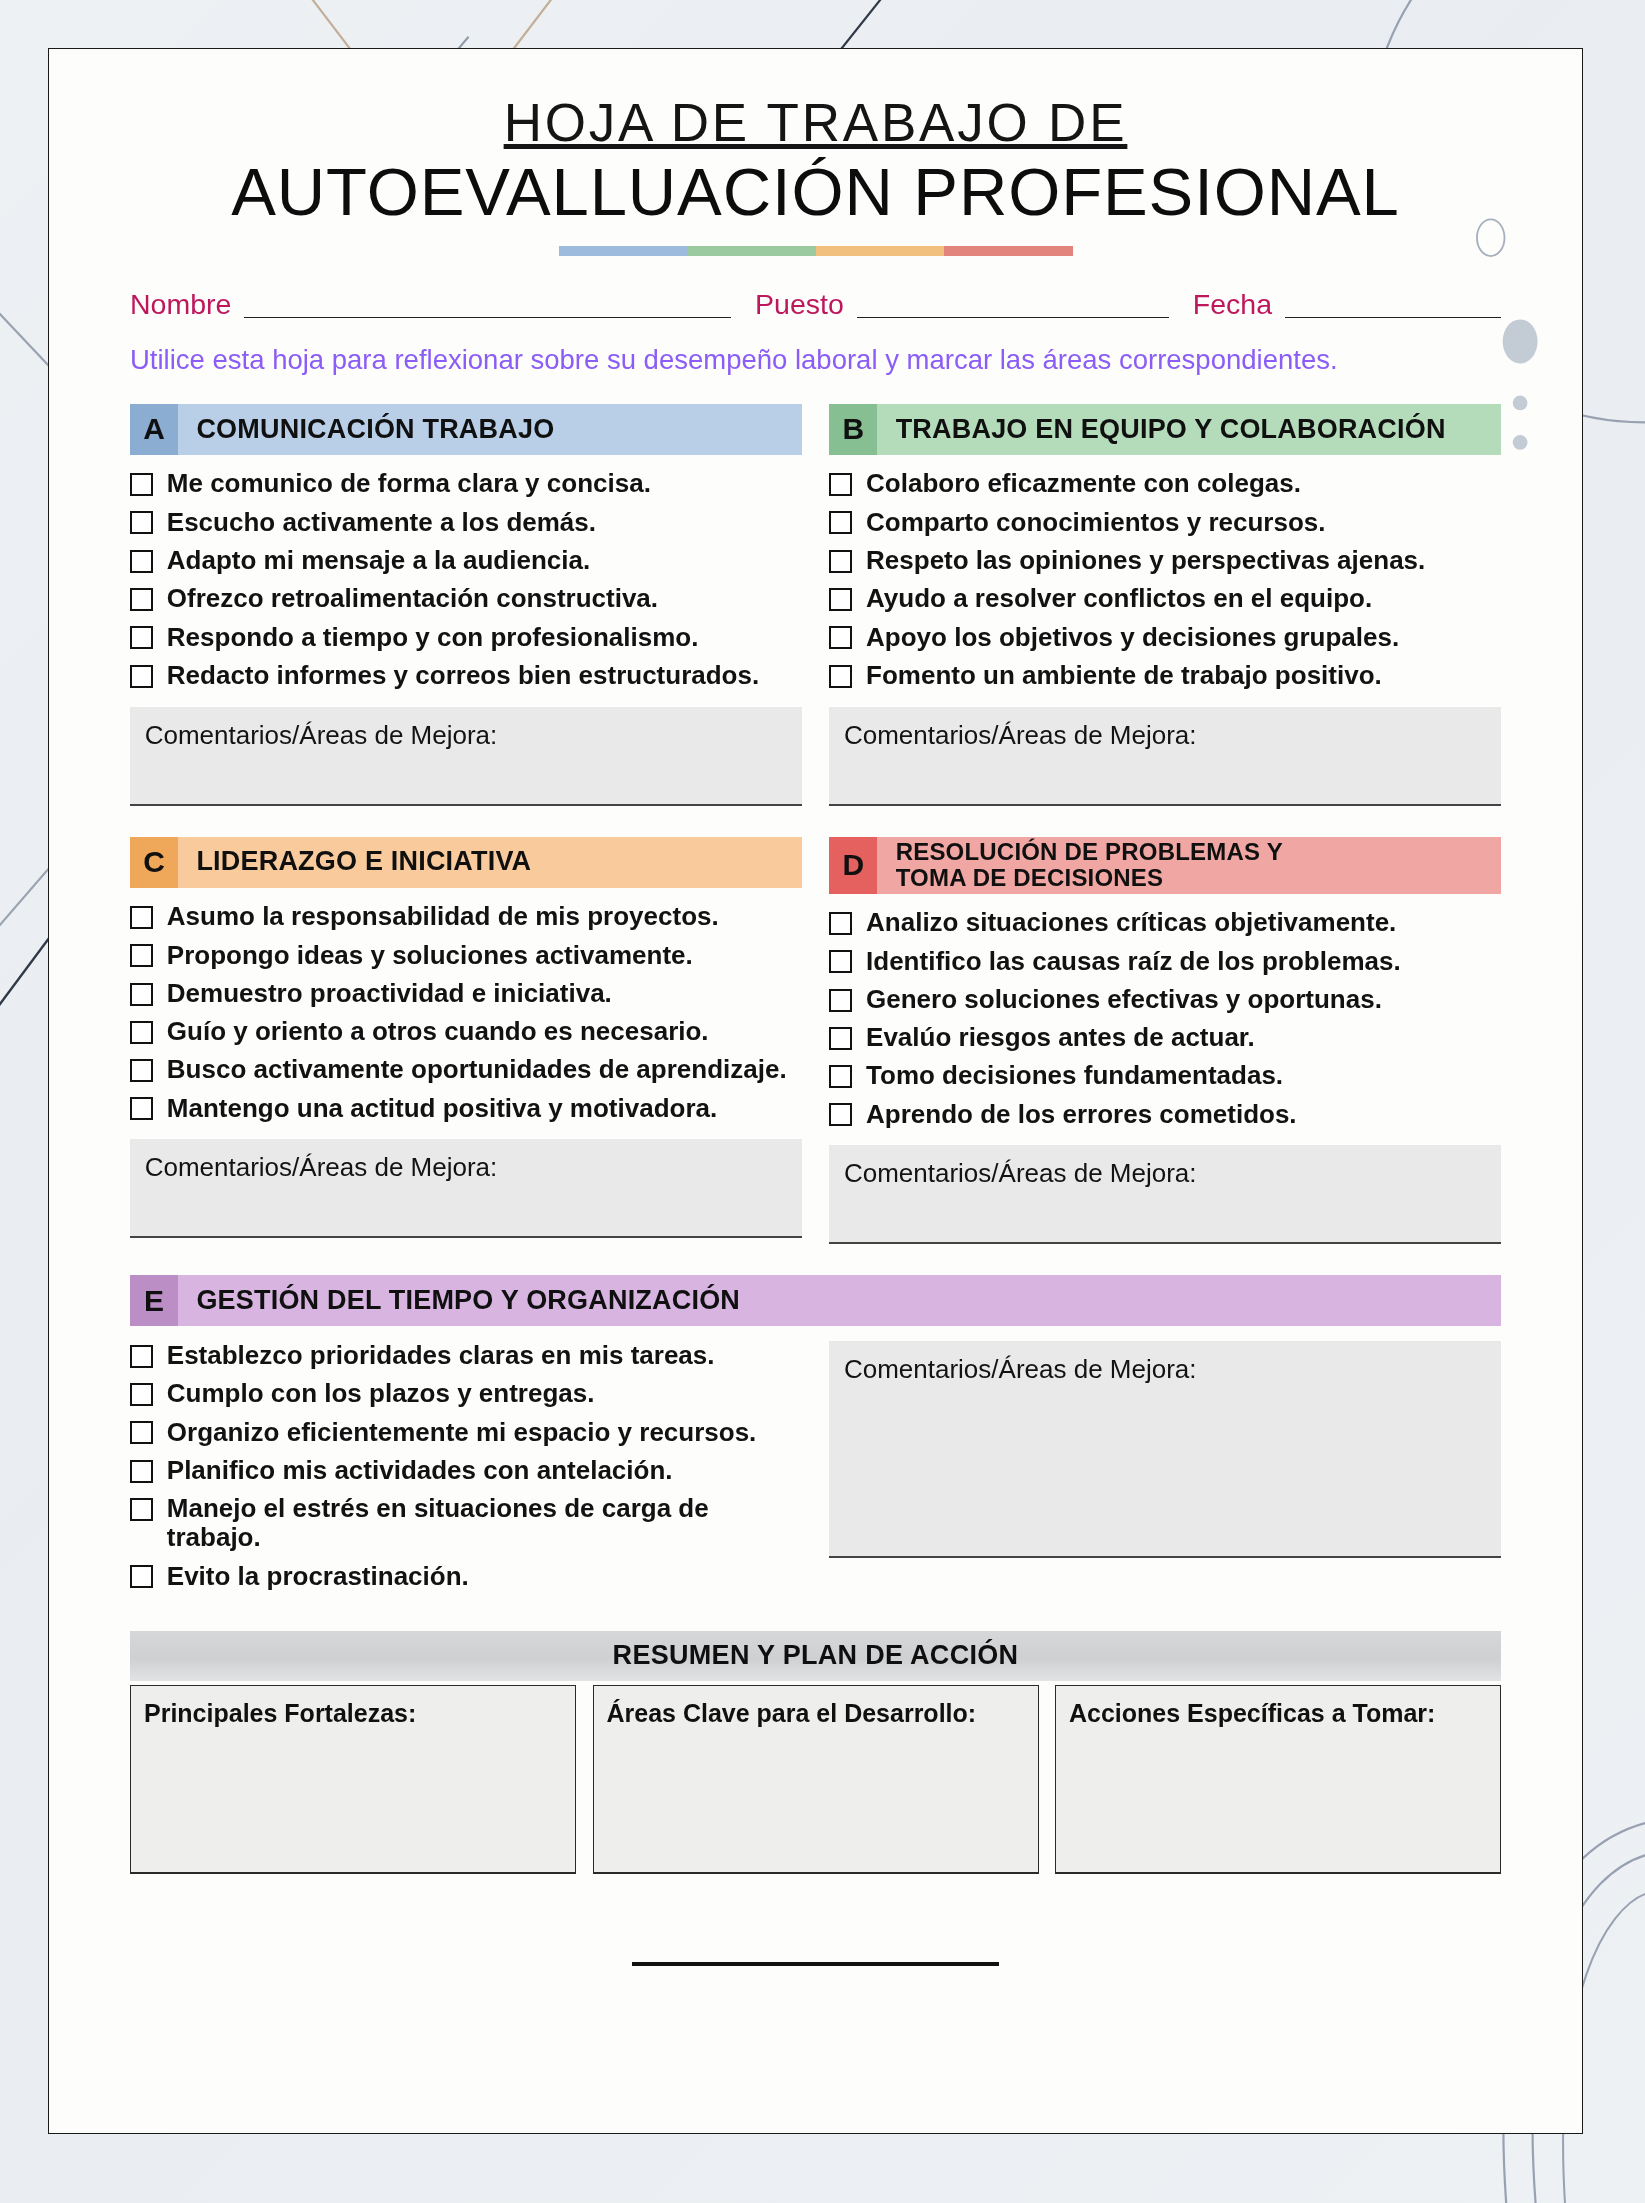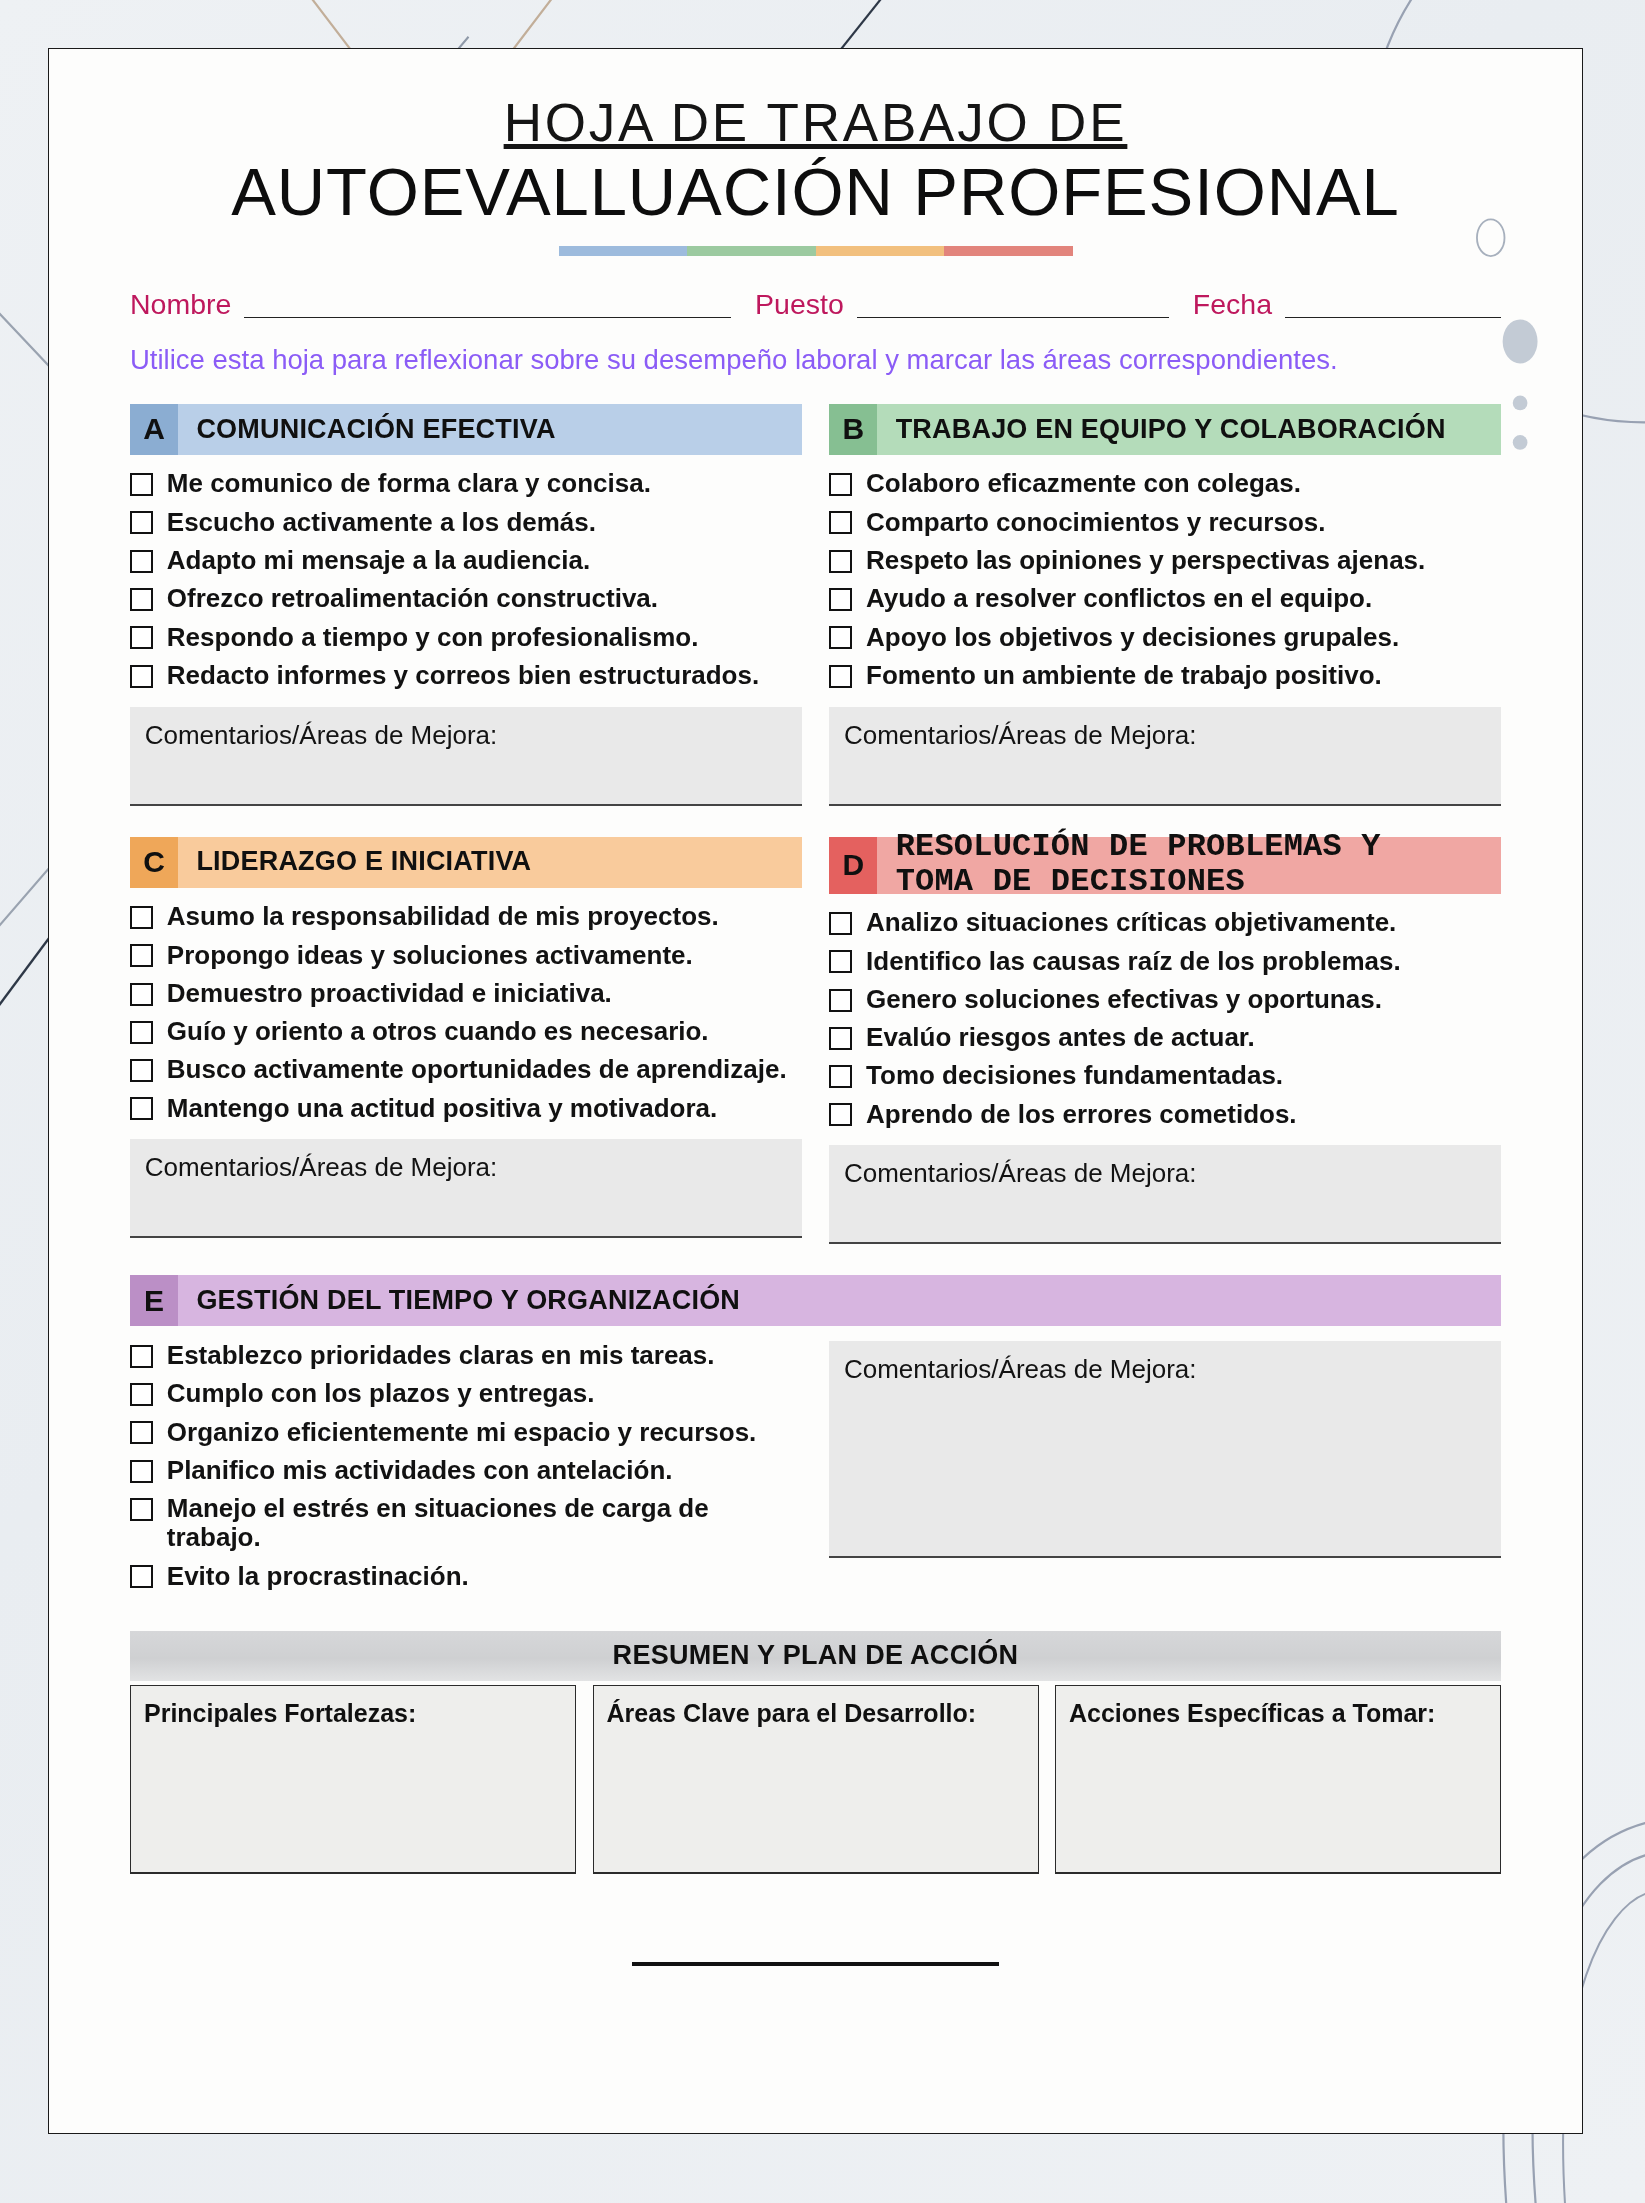--- a/index.html
+++ b/index.html
@@ -134,21 +134,21 @@
     align-items: center;
     padding-left: 18.4px;
     font-size: 27px;
     font-weight: 700;
     letter-spacing: 0.2px;
     color: #101010;
     line-height: 1.08;
     white-space: pre-line;
   }
   .sec-head.two-line { height: 57px; }
-  .sec-head.two-line .sec-name { font-size: 32px; font-family: Liberation Mono, monospace; }
+  .sec-head.two-line .sec-name { font-size: 24px; }
 
   .items { margin: 0; padding: 0; list-style: none; font-weight: bold; }
   .item {
     display: flex;
     align-items: flex-start;
     font-size: 26px;
     color: #121212;
     margin-bottom: 9.2px;
     line-height: 1.12;
   }
@@ -275,21 +275,21 @@
 
     <div class="instructions">Utilice esta hoja para reflexionar sobre su desempeño laboral y marcar las áreas correspondientes.</div>
 
     <div class="sections">
 
       <div class="row2">
 
         <div class="col sec-block">
           <div class="sec-head">
             <div class="sec-letter" style="background:#8badd2">A</div>
-            <div class="sec-name" style="background:#b9cfe8">COMUNICACIÓN EFECTIVA</div>
+            <div class="sec-name" style="background:#b9cfe8">COMUNICACIÓN TRABAJO</div>
           </div>
           <ul class="items">
             <li class="item">
                 <span class="cbox"></span>
                 <span class="item-text">Me comunico de forma clara y concisa.</span>
               </li>
             <li class="item">
                 <span class="cbox"></span>
                 <span class="item-text">Escucho activamente a los demás.</span>
               </li>

